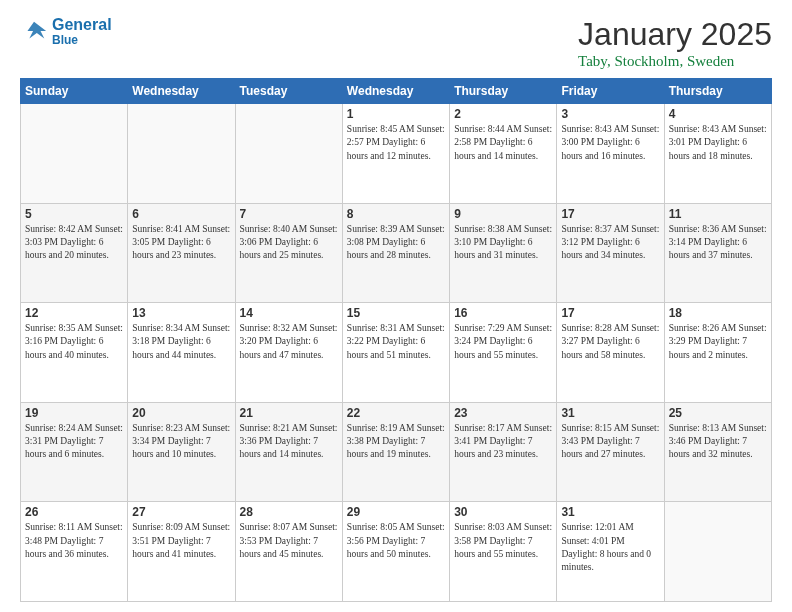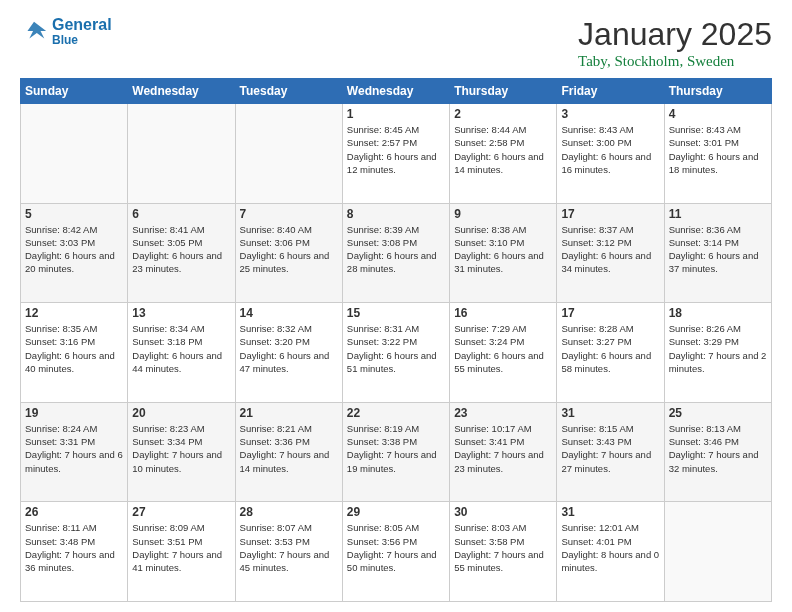--- a/index.html
+++ b/index.html
@@ -82,20 +82,21 @@
     .day-num {
       font-size: 12px;
       font-weight: bold;
       display: block;
       margin-bottom: 2px;
     }
     .day-info {
       font-size: 9.5px;
       line-height: 1.4;
       color: #333;
+      font-family: Liberation Serif, serif;
     }
     .empty-cell {
       background: #f9f9f9 !important;
     }
   </style>
 </head>
 <body>
 
 <div class="page">
   <div class="header">
@@ -288,21 +289,21 @@
           </td>
           <td>
             <span class="day-num">22</span>
             <div class="day-info">Sunrise: 8:19 AM
 Sunset: 3:38 PM
 Daylight: 7 hours
 and 19 minutes.</div>
           </td>
           <td>
             <span class="day-num">23</span>
-            <div class="day-info">Sunrise: 10:17 AM
+            <div class="day-info">Sunrise: 8:17 AM
 Sunset: 3:41 PM
 Daylight: 7 hours
 and 23 minutes.</div>
           </td>
           <td>
             <span class="day-num">31</span>
             <div class="day-info">Sunrise: 8:15 AM
 Sunset: 3:43 PM
 Daylight: 7 hours
 and 27 minutes.</div>

